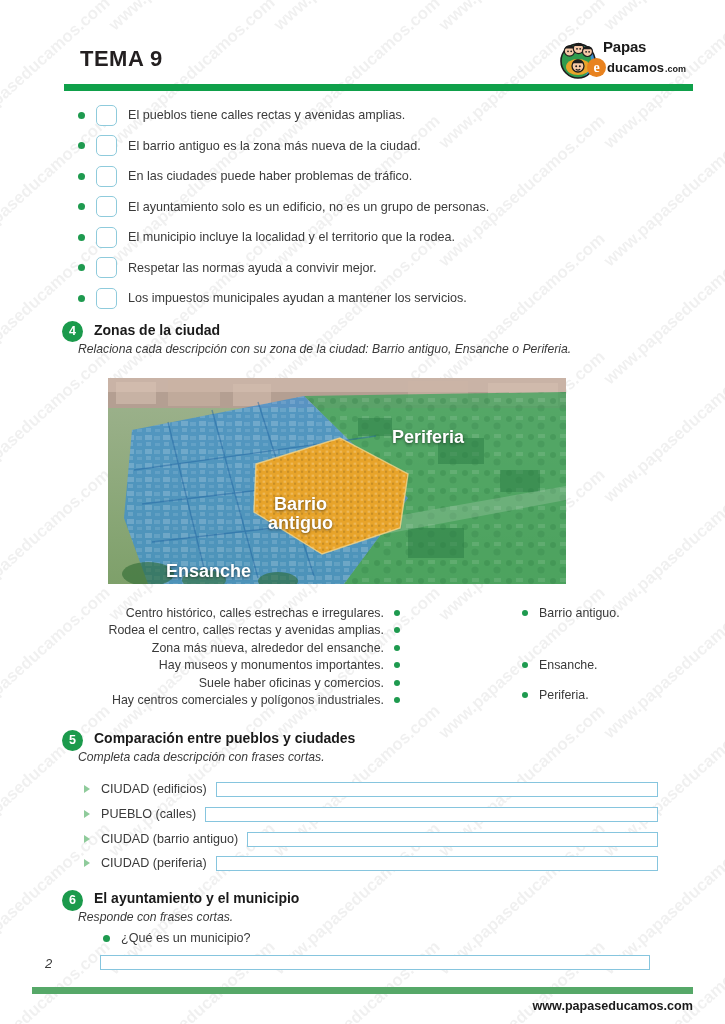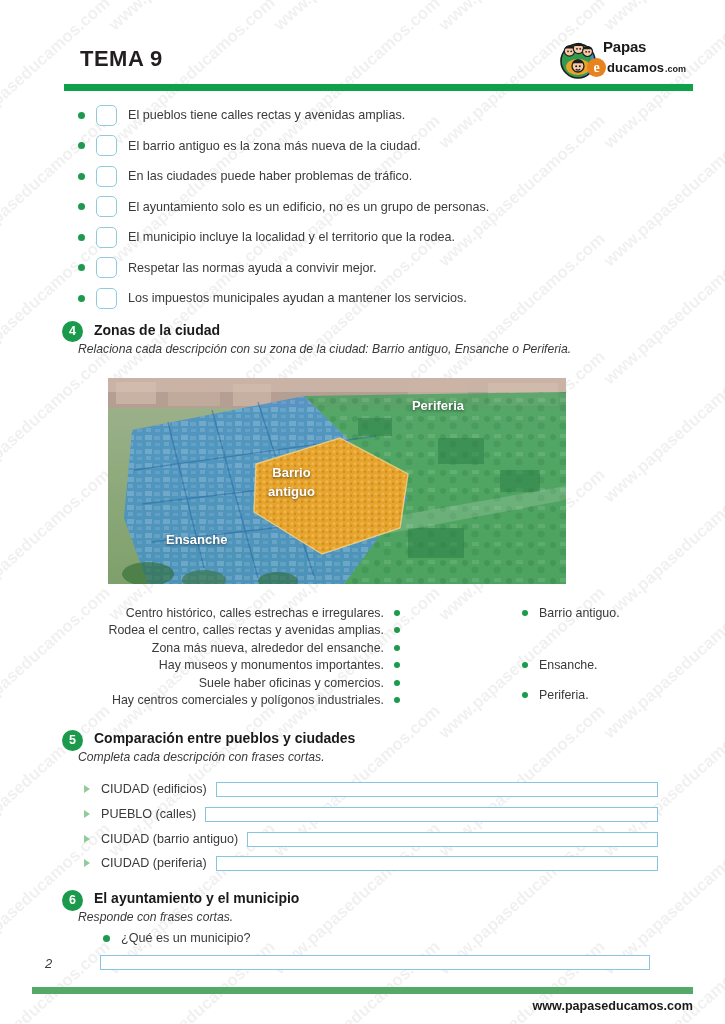--- a/index.html
+++ b/index.html
@@ -201,24 +201,25 @@
     width: 458px;
     height: 206px;
     overflow: hidden;
     background: #6f9a57;
   }
   .map svg { display: block; }
   .map-label {
     position: absolute;
     color: #ffffff;
     font-weight: bold;
-    font-size: 13px;
+    font-size: 18px;
     text-shadow: 0 1px 3px rgba(0,0,0,.55);
     white-space: nowrap;
     line-height: 19px;
+    margin-top: 32px;
   }
   .lbl-periferia { right: 102px; top: 18px; }
   .lbl-barrio { left: 160px; top: 85px; text-align: center; }
   .lbl-ensanche { left: 58px; top: 152px; }
 
   
   .match {
     position: absolute;
     left: 60px;
     top: 604px;

